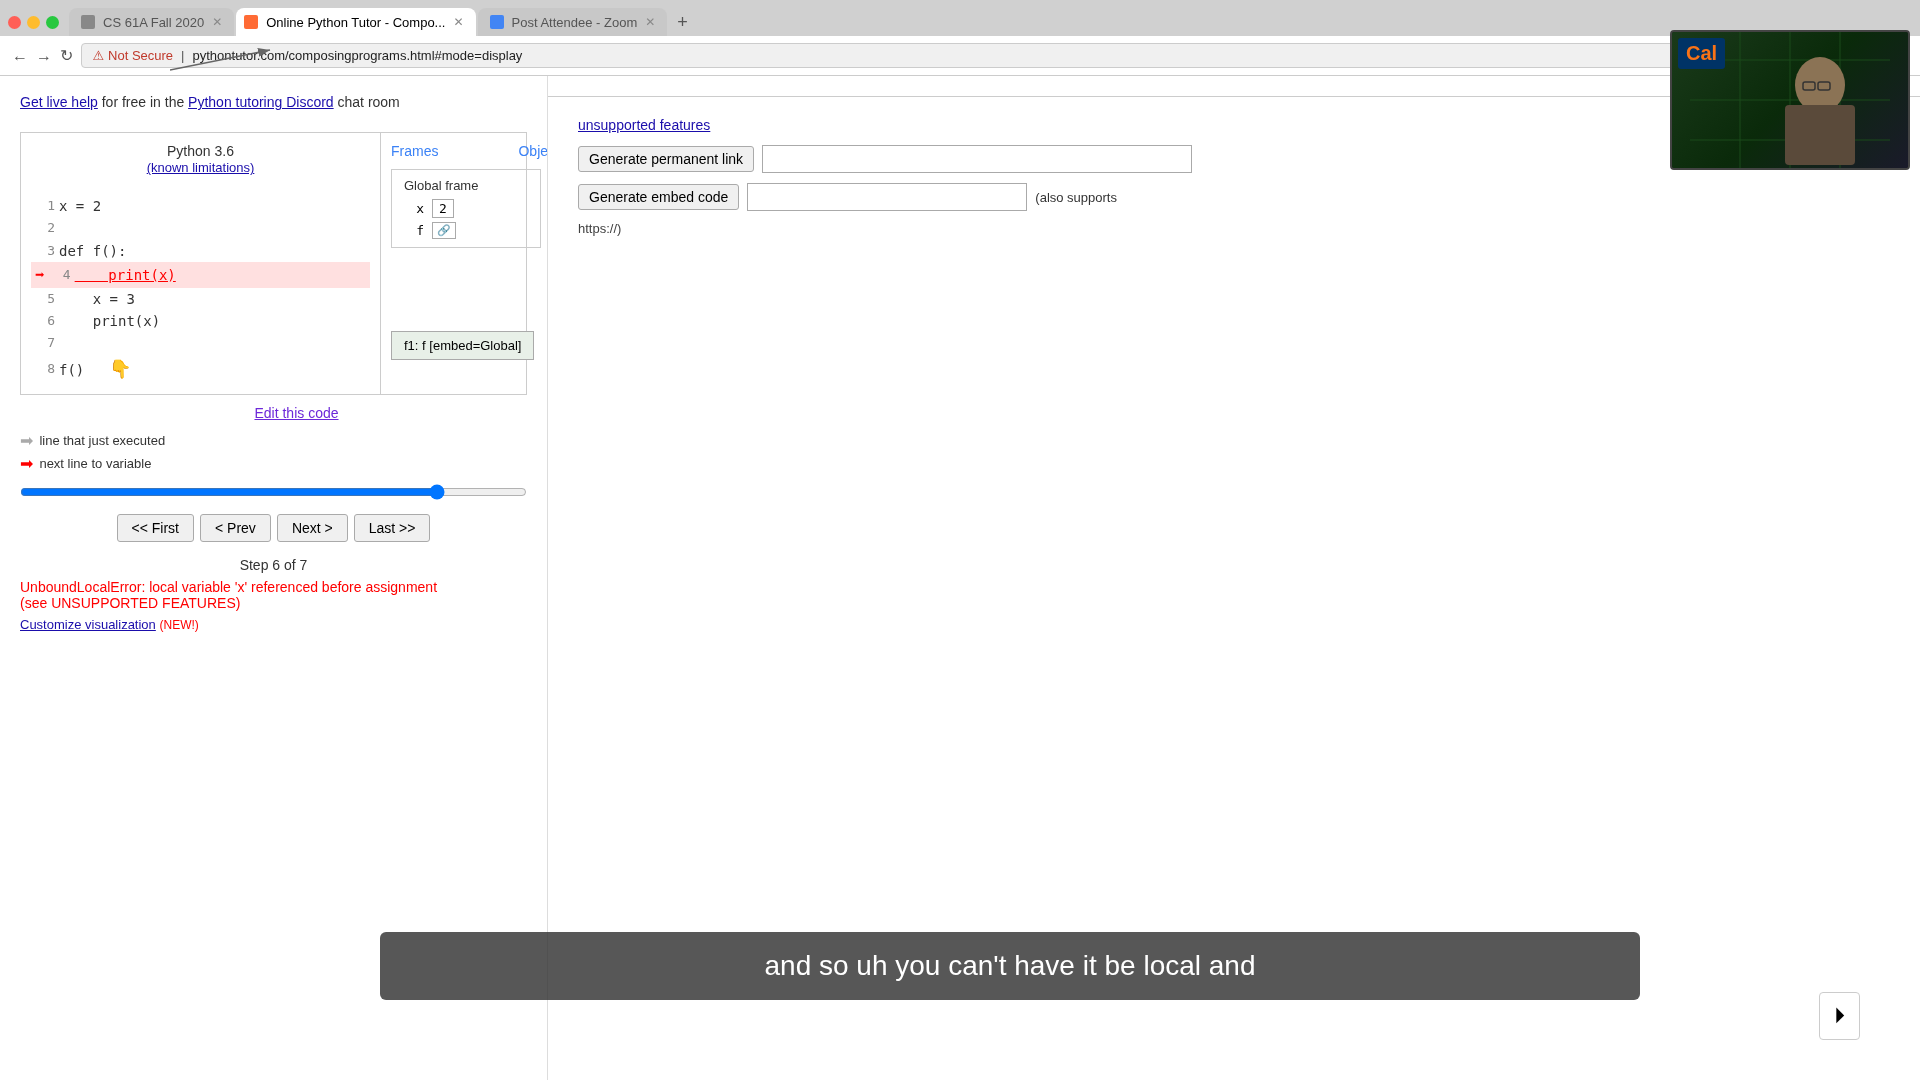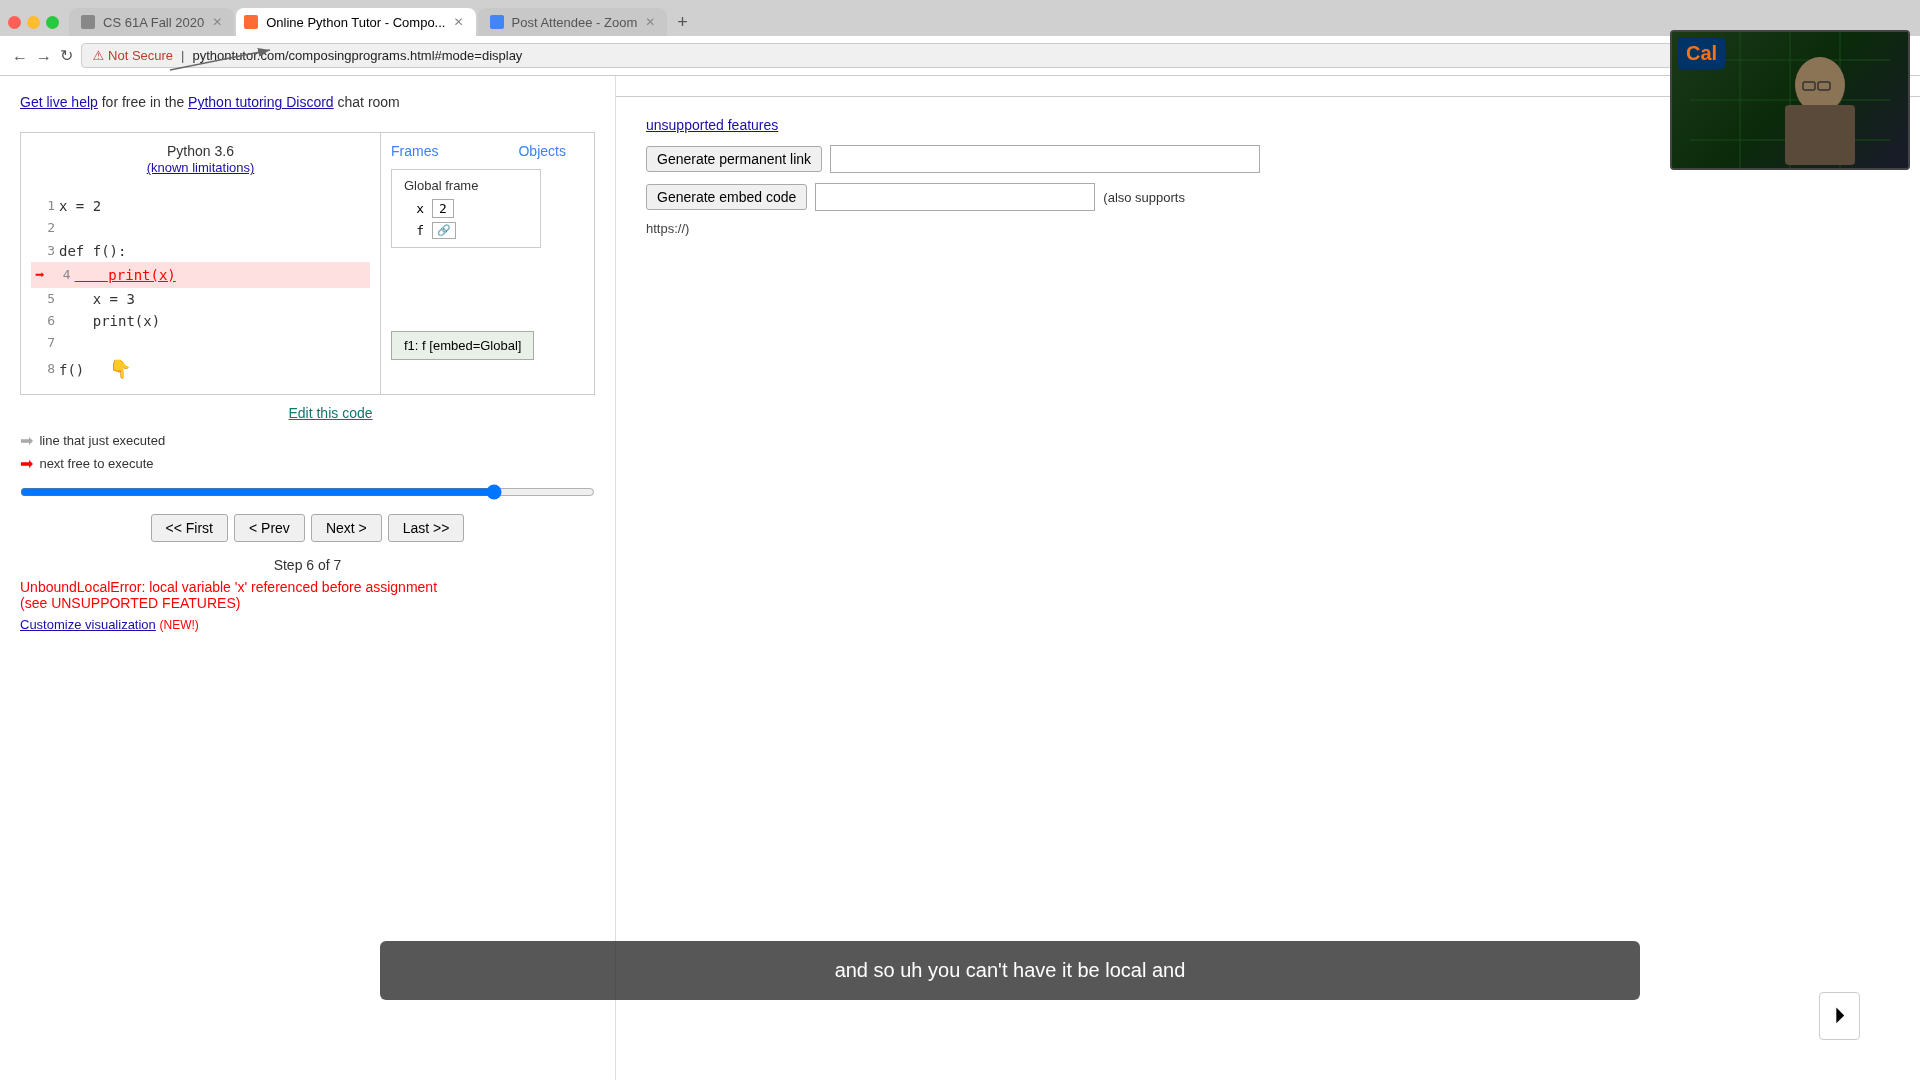--- a/index.html
+++ b/index.html
@@ -16,21 +16,21 @@
     .tl { width: 13px; height: 13px; border-radius: 50%; display: inline-block; }
     .tl-red { background: #ff5f57; }
     .tl-yellow { background: #febc2e; }
     .tl-green { background: #28c840; }
     .address-bar { display: flex; align-items: center; background: #fff; height: 40px; padding: 4px 12px; gap: 8px; border-bottom: 1px solid #ccc; }
     .nav-btn { background: none; border: none; cursor: pointer; font-size: 16px; color: #555; }
     .security-warning { display: flex; align-items: center; gap: 4px; color: #c0392b; font-size: 13px; }
 
     
     .main-content { display: flex; width: 100%; height: calc(1080px - 76px); }
-    .left-panel { width: 616px; padding: 10px 20px; border-right: 1px solid #ddd; overflow-y: auto; }
+    .left-panel { width: 548px; padding: 10px 20px; border-right: 1px solid #ddd; overflow-y: auto; }
 
     
     .live-help-bar { padding: 8px 0 12px 0; font-size: 14px; color: #333; }
     .live-help-bar a { color: #1a0dab; text-decoration: underline; cursor: pointer; }
 
     
     .viz-container { display: flex; gap: 0; border: 1px solid #ccc; margin: 10px 0; }
     .code-panel { flex: 0 0 360px; padding: 10px; border-right: 1px solid #ccc; }
     .code-header { text-align: center; margin-bottom: 20px; }
     .code-header .title { font-size: 14px; color: #333; }
@@ -45,21 +45,21 @@
     .global-frame-box { border: 1px solid #ccc; padding: 8px 12px; display: inline-block; min-width: 150px; margin-bottom: 10px; }
     .global-frame-title { font-size: 13px; color: #333; margin-bottom: 6px; }
     .frame-row { display: flex; gap: 8px; align-items: center; font-family: monospace; font-size: 13px; }
     .frame-var { text-align: right; width: 20px; }
     .frame-val { border: 1px solid #aaa; padding: 1px 6px; background: #fff; min-width: 20px; text-align: center; }
     .frame-val-small { border: 1px solid #aaa; padding: 1px 4px; background: #fff; font-size: 11px; }
     .f1-frame-box { border: 1px solid #aaa; background: #e8f0e8; padding: 6px 12px; display: inline-block; margin-top: 10px; font-size: 13px; }
 
     
     .edit-link { text-align: center; margin: 8px 0; }
-    .edit-link a { color: #0f766e; text-decoration: underline; cursor: pointer; font-size: 14px; padding-left: 46px; }
+    .edit-link a { color: #6d28d9; text-decoration: underline; cursor: pointer; font-size: 14px; padding-left: 46px; }
 
     
     .legend { display: flex; flex-direction: column; gap: 4px; margin: 10px 0; font-size: 13px; color: #333; }
     .legend-item { display: flex; align-items: center; gap: 6px; }
 
     
     .slider-container { margin: 8px 0; }
     .slider { width: 100%; height: 8px; }
 
     
@@ -76,21 +76,21 @@
     .unsupported-link { color: #1a0dab; text-decoration: underline; cursor: pointer; font-size: 14px; margin-bottom: 12px; display: block; }
     .form-row { display: flex; align-items: center; gap: 8px; margin-bottom: 10px; }
     .form-label-btn { padding: 4px 10px; background: #f0f0f0; border: 1px solid #aaa; border-radius: 3px; cursor: pointer; font-size: 14px; white-space: nowrap; }
     .form-input { height: 28px; border: 1px solid #aaa; padding: 2px 6px; font-size: 13px; }
     .form-input-wide { width: 430px; }
     .form-input-medium { width: 280px; }
     .also-supports { font-size: 13px; color: #333; }
     .https-note { font-size: 13px; color: #404040; margin-top: 4px; }
 
     
-    .caption-overlay { position: fixed; bottom: 80px; left: 380px; right: 280px; background: rgba(50,50,50,0.82); color: #fff; font-size: 20px; padding: 18px 32px; border-radius: 6px; text-align: center; z-index: 100; }
+    .caption-overlay { position: fixed; bottom: 80px; left: 380px; right: 280px; background: rgba(50,50,50,0.82); color: #fff; font-size: 28px; padding: 18px 32px; border-radius: 6px; text-align: center; z-index: 100; }
 
     
     .video-overlay { position: fixed; top: 30px; right: 10px; width: 240px; height: 140px; background: #1a1a1a; border: 2px solid #444; border-radius: 4px; overflow: hidden; display: flex; align-items: center; justify-content: center; }
     .video-placeholder { width: 100%; height: 100%; background: linear-gradient(135deg, #1a3a1a 0%, #0a2a0a 50%, #1a1a2a 100%); display: flex; align-items: center; justify-content: center; position: relative; }
     .video-cal-badge { position: absolute; top: 6px; left: 6px; background: #003366; color: #f97316; font-size: 20px; font-weight: bold; padding: 4px 8px; border-radius: 3px; }
 
     
     .play-btn-overlay { position: fixed; bottom: 40px; right: 60px; background: rgba(255,255,255,0.9); border-radius: 4px; padding: 10px 14px; cursor: pointer; font-size: 22px; border: 1px solid #ccc; }
   </style>
 </head>
@@ -257,21 +257,21 @@
       <a>Edit this code</a>
     </div>
 
     <div class="legend">
       <div class="legend-item">
         <span style="color:#aaa;font-size:16px;">➡</span>
         <span>line that just executed</span>
       </div>
       <div class="legend-item">
         <span style="color:red;font-size:16px;">➡</span>
-        <span>next free to execute</span>
+        <span>next line to variable</span>
       </div>
     </div>
 
     <div class="slider-container">
       <input type="range" class="slider" min="1" max="7" value="6" style="width: 100%;">
     </div>
 
     <div class="nav-buttons">
       <button class="nav-button">&lt;&lt; First</button>
       <button class="nav-button">&lt; Prev</button>

